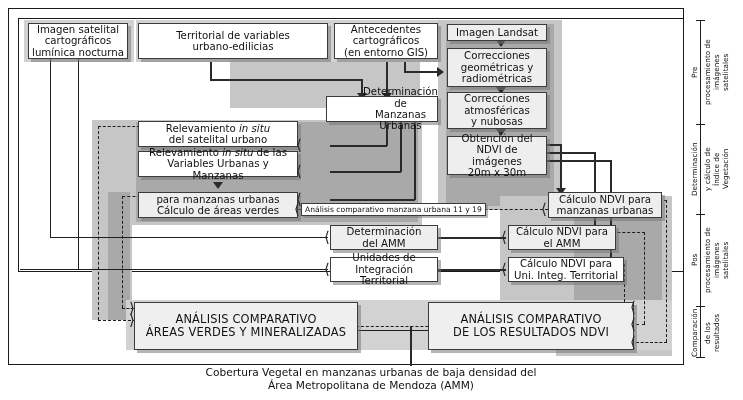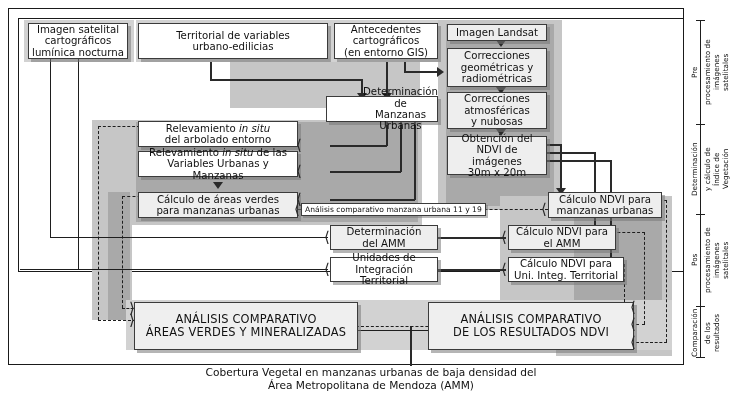--- a/index.html
+++ b/index.html
@@ -268,49 +268,49 @@
       <div>Correcciones</div>
       <div>atmosféricas</div>
       <div>y nubosas</div>
     </div>
   </div>
 
   <div class="box grey" style="left:447px;top:136px;width:100px;height:39px;">
     <div>
       <div>Obtención del</div>
       <div>NDVI de imágenes</div>
-      <div>30m x 20m</div>
+      <div>20m x 30m</div>
     </div>
   </div>
 
   <div class="box" style="left:326px;top:96px;width:112px;height:26px;padding-left:40px;">
     <div>
       <div>Determinación de</div>
       <div>Manzanas Urbanas</div>
     </div>
   </div>
 
   <div class="box" style="left:138px;top:121px;width:160px;height:26px;">
     <div>
       <div><span>Relevamiento </span><i>in situ</i></div>
-      <div>del arbolado entorno</div>
+      <div>del satelital urbano</div>
     </div>
   </div>
 
   <div class="box" style="left:138px;top:151px;width:160px;height:26px;">
     <div>
       <div><span>Relevamiento </span><i>in situ</i><span> de las</span></div>
       <div>Variables Urbanas y Manzanas</div>
     </div>
   </div>
 
   <div class="box grey" style="left:138px;top:192px;width:160px;height:26px;">
     <div>
+      <div>para manzanas urbanas</div>
       <div>Cálculo de áreas verdes</div>
-      <div>para manzanas urbanas</div>
     </div>
   </div>
 
   <div class="box grey" style="left:548px;top:192px;width:114px;height:26px;">
     <div>
       <div>Cálculo NDVI para</div>
       <div>manzanas urbanas</div>
     </div>
   </div>
 

